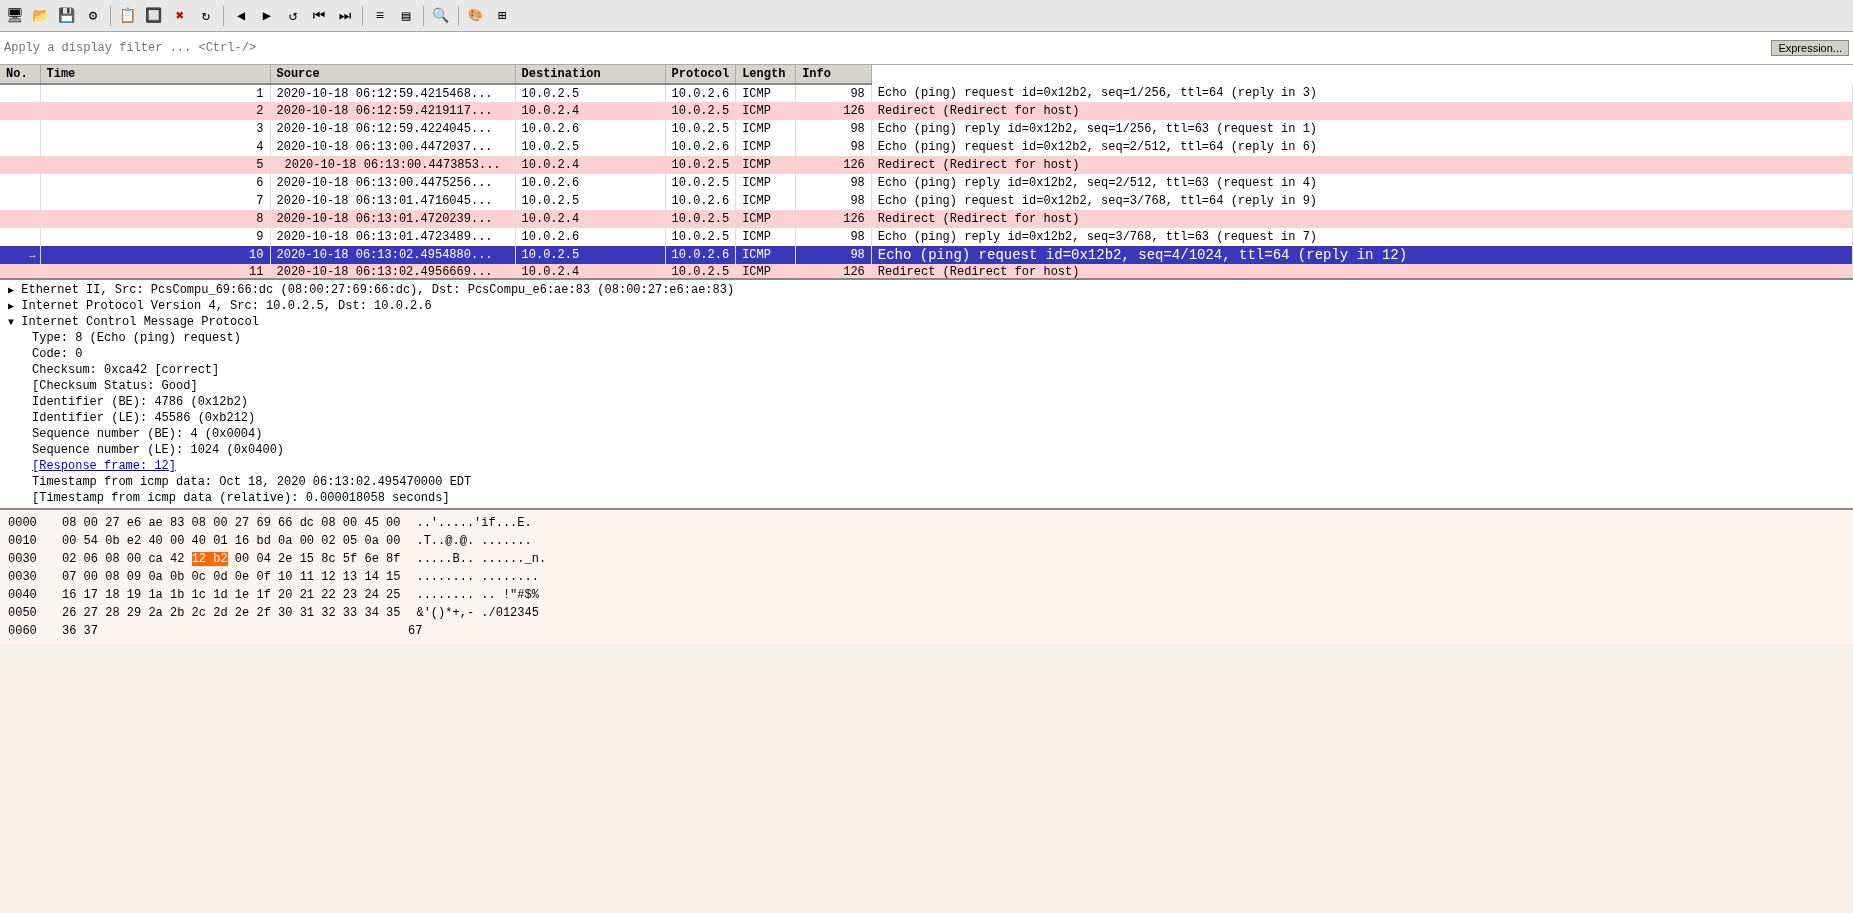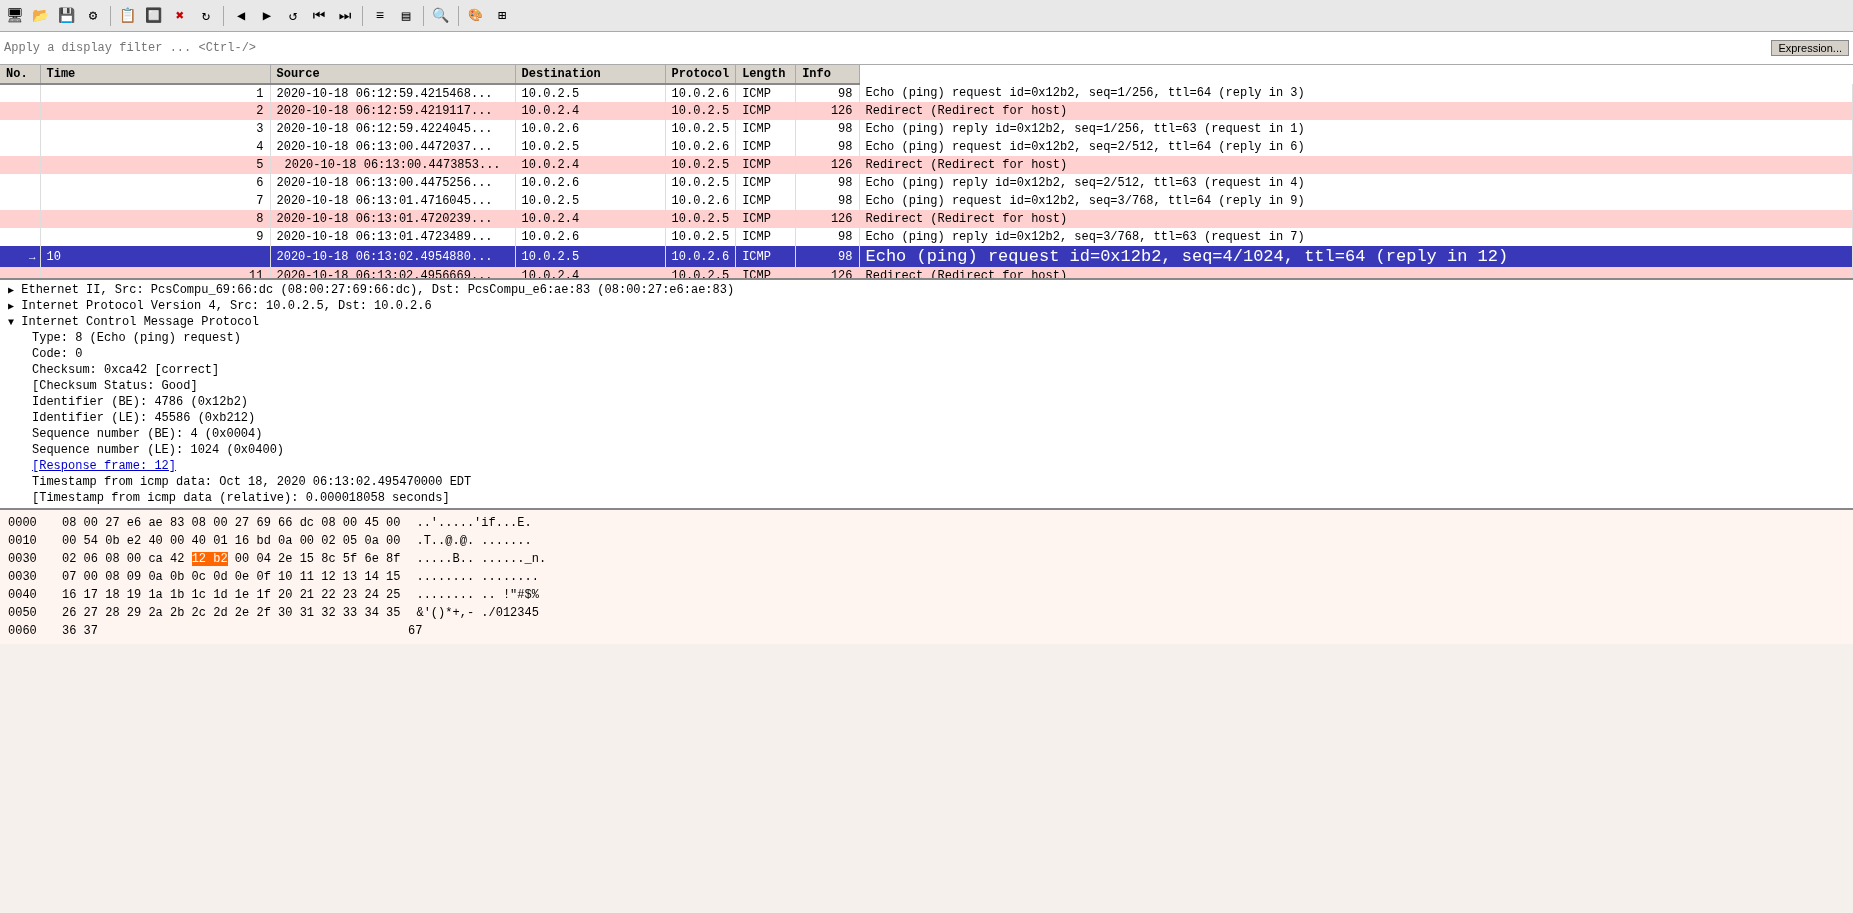--- a/index.html
+++ b/index.html
@@ -64,21 +64,21 @@
       padding: 1px 6px;
       font-size: 11px;
       cursor: pointer;
       margin-left: 2px;
     }
 
     
     #packet-list {
       width: 100%;
       border-collapse: collapse;
-      border-bottom: 1px solid #8b5cf6;
+      border-bottom: 4px solid #8b5cf6;
     }
     #packet-list thead th {
       background: #d8d4cc;
       border-right: 1px solid #aaa;
       border-bottom: 2px solid #888;
       padding: 2px 6px;
       text-align: left;
       font-weight: bold;
       font-size: 12px;
       white-space: nowrap;
@@ -258,27 +258,27 @@
           <td style="padding: 1px 6px; border-right: 1px solid rgb(221, 221, 221); font-size: 12px; white-space: nowrap; text-align: right;">9</td>
           <td style="padding: 1px 6px; border-right: 1px solid rgb(221, 221, 221); font-size: 12px; white-space: nowrap;">2020-10-18 06:13:01.4723489...</td>
           <td style="padding: 1px 6px; border-right: 1px solid rgb(221, 221, 221); font-size: 12px; white-space: nowrap;">10.0.2.6</td>
           <td style="padding: 1px 6px; border-right: 1px solid rgb(221, 221, 221); font-size: 12px; white-space: nowrap;">10.0.2.5</td>
           <td style="padding: 1px 6px; border-right: 1px solid rgb(221, 221, 221); font-size: 12px; white-space: nowrap;">ICMP</td>
           <td style="padding: 1px 6px; border-right: 1px solid rgb(221, 221, 221); font-size: 12px; white-space: nowrap; text-align: right;">98</td>
           <td style="padding: 1px 6px; font-size: 12px; white-space: nowrap;">Echo (ping) reply      id=0x12b2, seq=3/768, ttl=63 (request in 7)</td>
         </tr>
         <tr style="background: rgb(56, 56, 184); color: rgb(255, 255, 255);">
           <td style="padding: 1px 4px; font-size: 11px; width: 16px; text-align: right;">→</td>
-          <td style="padding: 1px 6px; border-right: 1px solid rgb(221, 221, 221); font-size: 12px; white-space: nowrap; text-align: left;">10</td>
+          <td style="padding: 1px 6px; border-right: 1px solid rgb(221, 221, 221); font-size: 12px; white-space: nowrap; text-align: right;">10</td>
           <td style="padding: 1px 6px; border-right: 1px solid rgb(221, 221, 221); font-size: 12px; white-space: nowrap;">2020-10-18 06:13:02.4954880...</td>
           <td style="padding: 1px 6px; border-right: 1px solid rgb(221, 221, 221); font-size: 12px; white-space: nowrap;">10.0.2.5</td>
           <td style="padding: 1px 6px; border-right: 1px solid rgb(221, 221, 221); font-size: 12px; white-space: nowrap;">10.0.2.6</td>
           <td style="padding: 1px 6px; border-right: 1px solid rgb(221, 221, 221); font-size: 12px; white-space: nowrap;">ICMP</td>
           <td style="padding: 1px 6px; border-right: 1px solid rgb(221, 221, 221); font-size: 12px; white-space: nowrap; text-align: right;">98</td>
-          <td style="padding: 1px 6px; font-size: 17px; white-space: nowrap;">Echo (ping) request   id=0x12b2, seq=4/1024, ttl=64 (reply in 12)</td>
+          <td style="padding: 1px 6px; font-size: 14px; white-space: nowrap;">Echo (ping) request   id=0x12b2, seq=4/1024, ttl=64 (reply in 12)</td>
         </tr>
         <tr style="background: rgb(255, 208, 208);">
           <td style="padding: 1px 4px; font-size: 11px; width: 16px; text-align: right;"></td>
           <td style="padding: 1px 6px; border-right: 1px solid rgb(221, 221, 221); font-size: 12px; white-space: nowrap; text-align: right;">11</td>
           <td style="padding: 1px 6px; border-right: 1px solid rgb(221, 221, 221); font-size: 12px; white-space: nowrap;">2020-10-18 06:13:02.4956669...</td>
           <td style="padding: 1px 6px; border-right: 1px solid rgb(221, 221, 221); font-size: 12px; white-space: nowrap;">10.0.2.4</td>
           <td style="padding: 1px 6px; border-right: 1px solid rgb(221, 221, 221); font-size: 12px; white-space: nowrap;">10.0.2.5</td>
           <td style="padding: 1px 6px; border-right: 1px solid rgb(221, 221, 221); font-size: 12px; white-space: nowrap;">ICMP</td>
           <td style="padding: 1px 6px; border-right: 1px solid rgb(221, 221, 221); font-size: 12px; white-space: nowrap; text-align: right;">126</td>
           <td style="padding: 1px 6px; font-size: 12px; white-space: nowrap;">Redirect                     (Redirect for host)</td>

